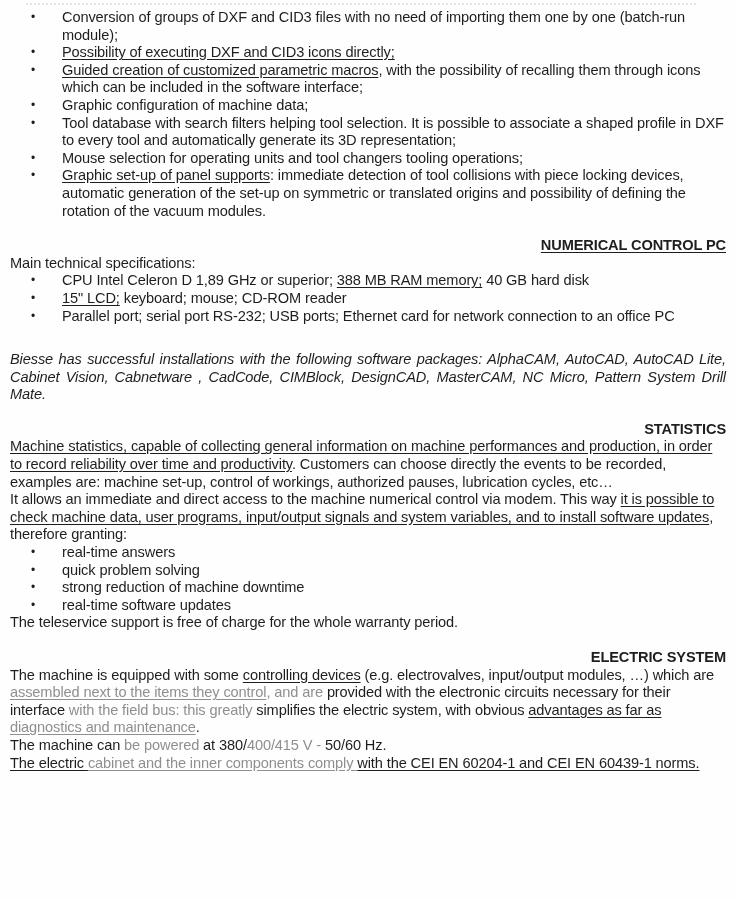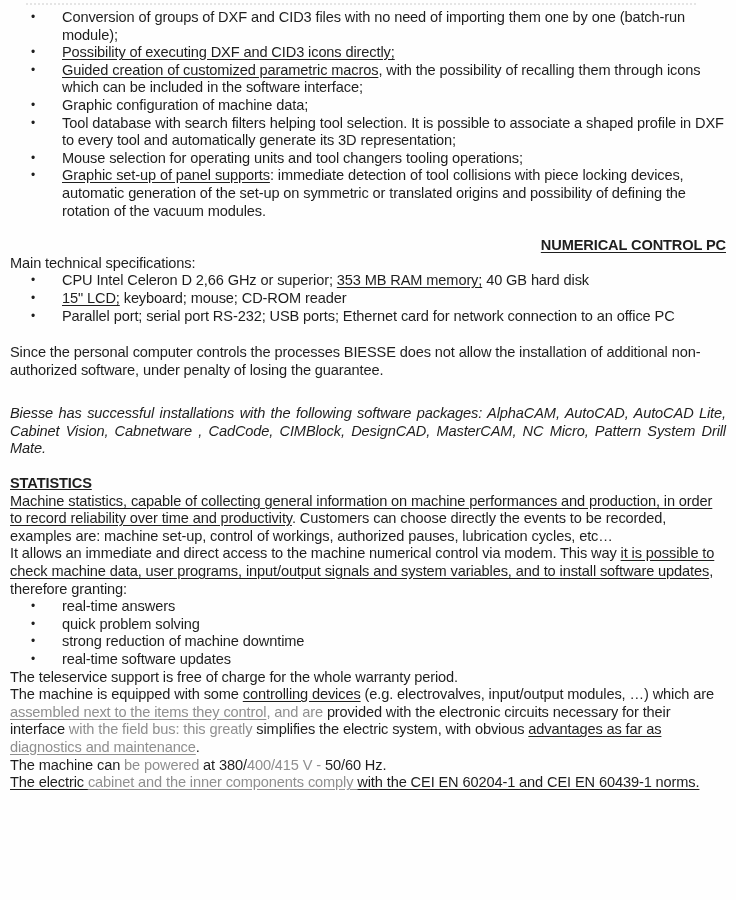--- a/index.html
+++ b/index.html
@@ -16,21 +16,21 @@
     letter-spacing:-0.12px;
     overflow:hidden;
   }
   .scan-noise{
     position:absolute;top:3px;left:26px;right:40px;height:0;
     border-top:2px dotted #e3e3e3;opacity:.9;
   }
   p{margin:0;}
   .para{text-align:left;}
   .justify{text-align:justify;}
-  .hc{text-align:left;text-decoration:underline;}
+  .hc{text-align:right;}
   .hl{text-align:right;}
   .u{text-decoration:underline;text-underline-offset:2px;}
   .b{font-weight:700;}
   .i{font-style:italic;}
   .f{color:#8f8f8f;text-align:right;}
   .sp-section{margin-top:17px;}
   .sp-wide{margin-top:19px;}
   .sp-para{margin-top:26px;}
   .bullet-list{margin:0;}
   .bi{display:flex;align-items:flex-start;}
@@ -74,32 +74,31 @@
         <div class="bi">
           <span class="dot">•</span>
           <span class="bt"><span class="u">Graphic set-up of panel supports</span><span>: immediate detection of tool collisions with piece locking devices, automatic generation of the set-up on symmetric or translated origins and possibility of defining the rotation of the vacuum modules.</span></span>
         </div>
       </div>
       <p class="hl sp-section"><span class="u b">NUMERICAL CONTROL PC</span></p>
       <p class="para"><span>Main technical specifications:</span></p>
       <div class="bullet-list">
         <div class="bi">
           <span class="dot">•</span>
-          <span class="bt"><span>CPU Intel Celeron D 2,66 GHz or superior; </span><span class="u">353 MB RAM memory;</span><span> 40 GB hard disk</span></span>
+          <span class="bt"><span>CPU Intel Celeron D 1,89 GHz or superior; </span><span class="u">388 MB RAM memory;</span><span> 40 GB hard disk</span></span>
         </div>
         <div class="bi">
           <span class="dot">•</span>
           <span class="bt"><span class="u">15" LCD;</span><span> keyboard; mouse; CD-ROM reader</span></span>
         </div>
         <div class="bi">
           <span class="dot">•</span>
           <span class="bt"><span>Parallel port; serial port RS-232; USB ports; Ethernet card for network connection to an office PC</span></span>
         </div>
       </div>
-      <p class="para sp-wide"><span>Since the personal computer controls the processes BIESSE does not allow the installation of additional non-authorized software, under penalty of losing the guarantee.</span></p>
       <p class="para justify sp-para"><span class="i">Biesse has successful installations with the following software packages: AlphaCAM, AutoCAD, AutoCAD Lite, Cabinet Vision, Cabnetware , CadCode, CIMBlock, DesignCAD, MasterCAM, NC Micro, Pattern System Drill Mate.</span></p>
       <p class="hc sp-section"><span class="b">STATISTICS</span></p>
       <p class="para"><span class="u">Machine statistics, capable of collecting general information on machine performances and production, in order to record reliability over time and productivity</span><span>. Customers can choose directly the events to be recorded, examples are: machine set-up, control of workings, authorized pauses, lubrication cycles, etc…</span></p>
       <p class="para"><span>It allows an immediate and direct access to the machine numerical control via modem. This way </span><span class="u">it is possible to check machine data, user programs, input/output signals and system variables, and to install software updates</span><span>, therefore granting:</span></p>
       <div class="bullet-list">
         <div class="bi">
           <span class="dot">•</span>
           <span class="bt"><span>real-time answers</span></span>
         </div>
         <div class="bi">
@@ -109,17 +108,18 @@
         <div class="bi">
           <span class="dot">•</span>
           <span class="bt"><span>strong reduction of machine downtime</span></span>
         </div>
         <div class="bi">
           <span class="dot">•</span>
           <span class="bt"><span>real-time software updates</span></span>
         </div>
       </div>
       <p class="para"><span>The teleservice support is free of charge for the whole warranty period.</span></p>
+      <p class="hc sp-section"><span class="b">ELECTRIC SYSTEM</span></p>
       <p class="para"><span>The machine is equipped with some </span><span class="u">controlling devices</span><span> (e.g. electrovalves, input/output modules, …) which are </span><span class="u f">assembled next to the items they control</span><span class="f">, and are </span><span>provided with the electronic circuits necessary for their interface </span><span class="f">with the field bus: this greatly</span><span> simplifies the electric system, with obvious </span><span class="u">advantages as far as </span><span class="u f">diagnostics and maintenance</span><span>.</span></p>
       <p class="para"><span>The machine can </span><span class="f">be powered </span><span>at 380/</span><span class="f">400/415 V - </span><span>50/60 Hz.</span></p>
       <p class="para"><span class="u">The electric </span><span class="u f">cabinet and the inner components comply </span><span class="u">with the CEI EN 60204-1 and CEI EN 60439-1 norms.</span></p>
     </div>
 </div>
 
 </body></html>

